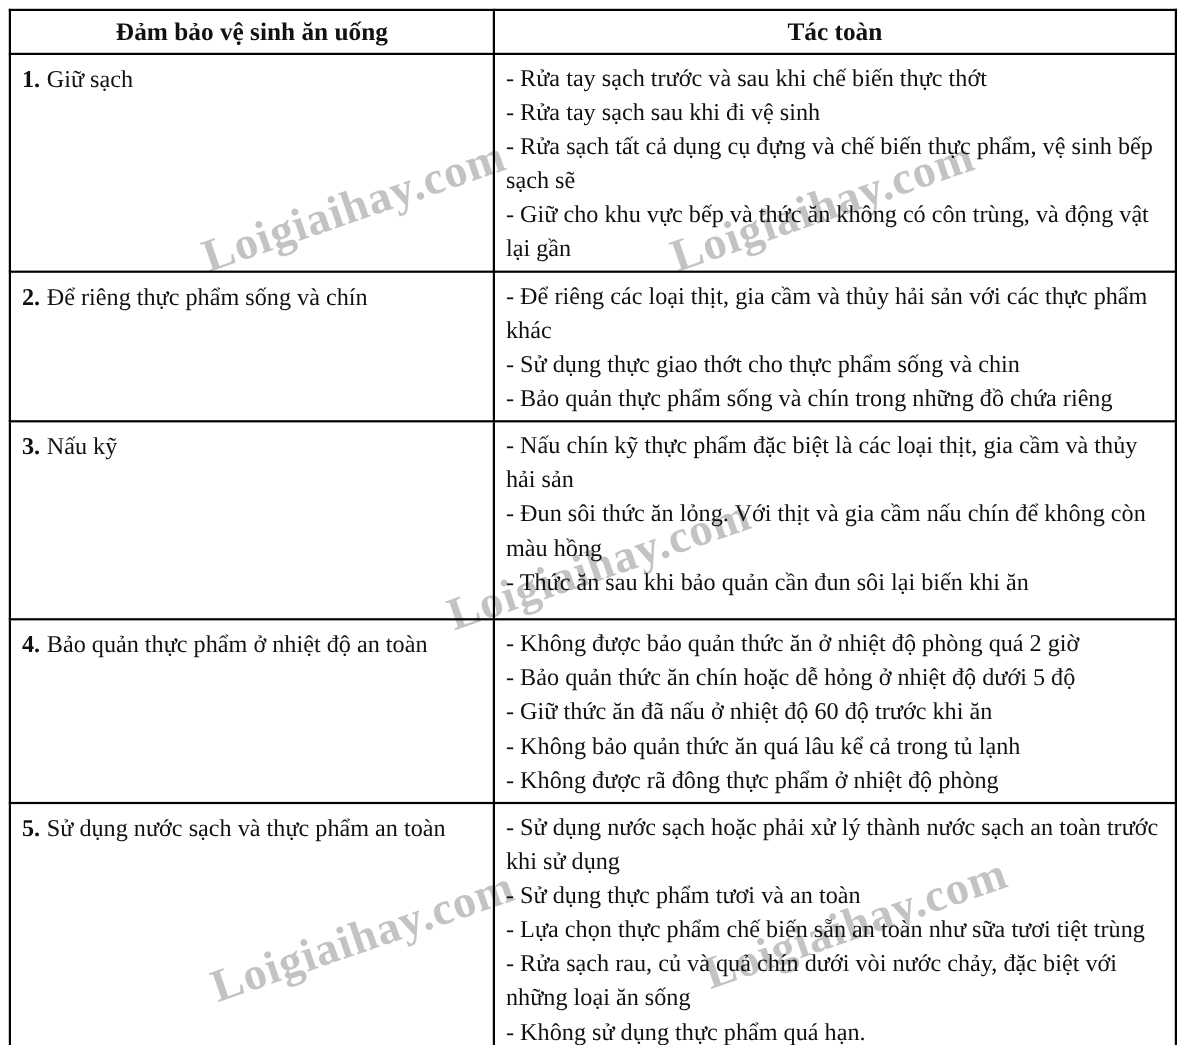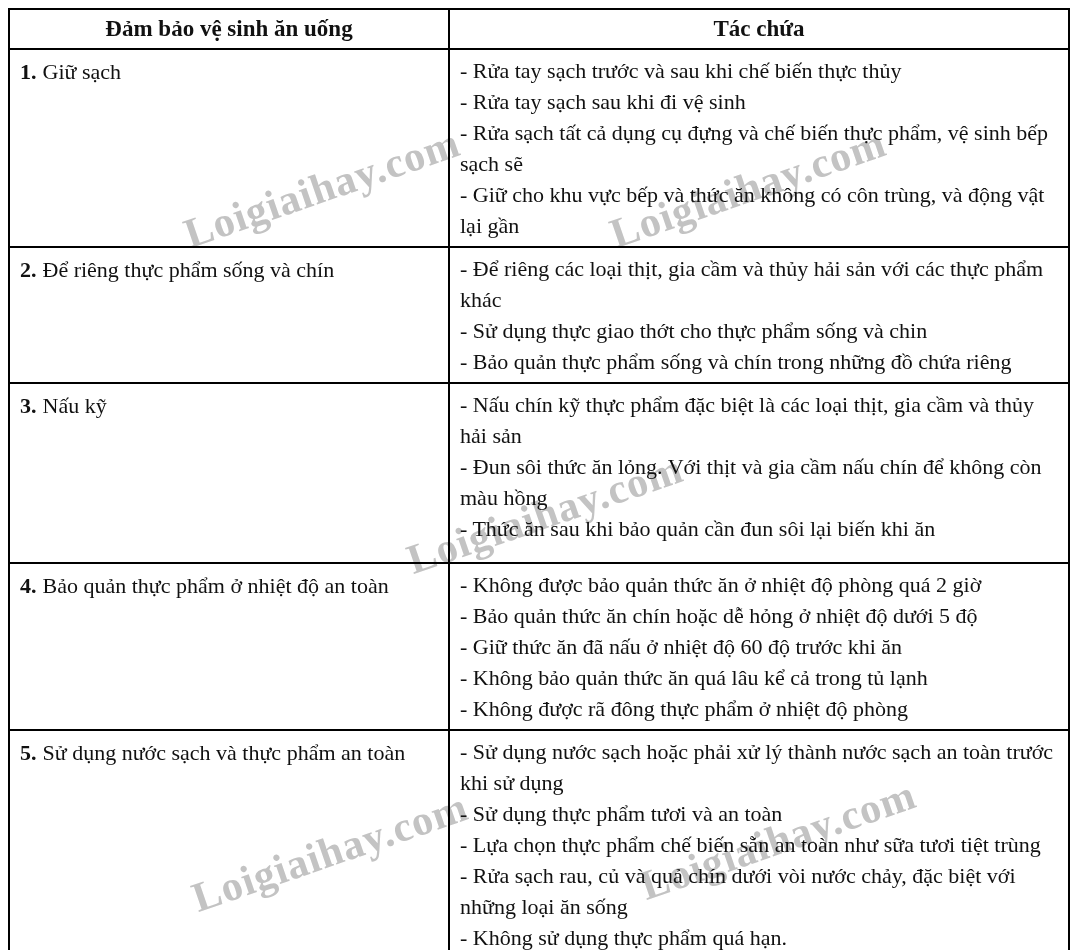--- a/index.html
+++ b/index.html
@@ -89,30 +89,30 @@
   <div class="watermark wm5">Loigiaihay.com</div>
 
   <table class="hygiene">
     <colgroup>
       <col class="c-left">
       <col class="c-right">
     </colgroup>
     <thead>
       <tr>
         <th>Đảm bảo vệ sinh ăn uống</th>
-        <th>Tác chứa</th>
+        <th>Tác toàn</th>
       </tr>
     </thead>
     <tbody>
       <tr class="r1">
         <td class="cell-left">
           <span class="num">1.</span><span>Giữ sạch</span>
         </td>
         <td class="cell-right">
-            <div class="effect-line">- Rửa tay sạch trước và sau khi chế biến thực thủy</div>
+            <div class="effect-line">- Rửa tay sạch trước và sau khi chế biến thực thớt</div>
             <div class="effect-line">- Rửa tay sạch sau khi đi vệ sinh</div>
             <div class="effect-line">- Rửa sạch tất cả dụng cụ đựng và chế biến thực phẩm, vệ sinh bếp sạch sẽ</div>
             <div class="effect-line">- Giữ cho khu vực bếp và thức ăn không có côn trùng, và động vật lại gần</div>
           </td>
       </tr>
       <tr class="r2">
         <td class="cell-left">
           <span class="num">2.</span><span>Để riêng thực phẩm sống và chín</span>
         </td>
         <td class="cell-right">

